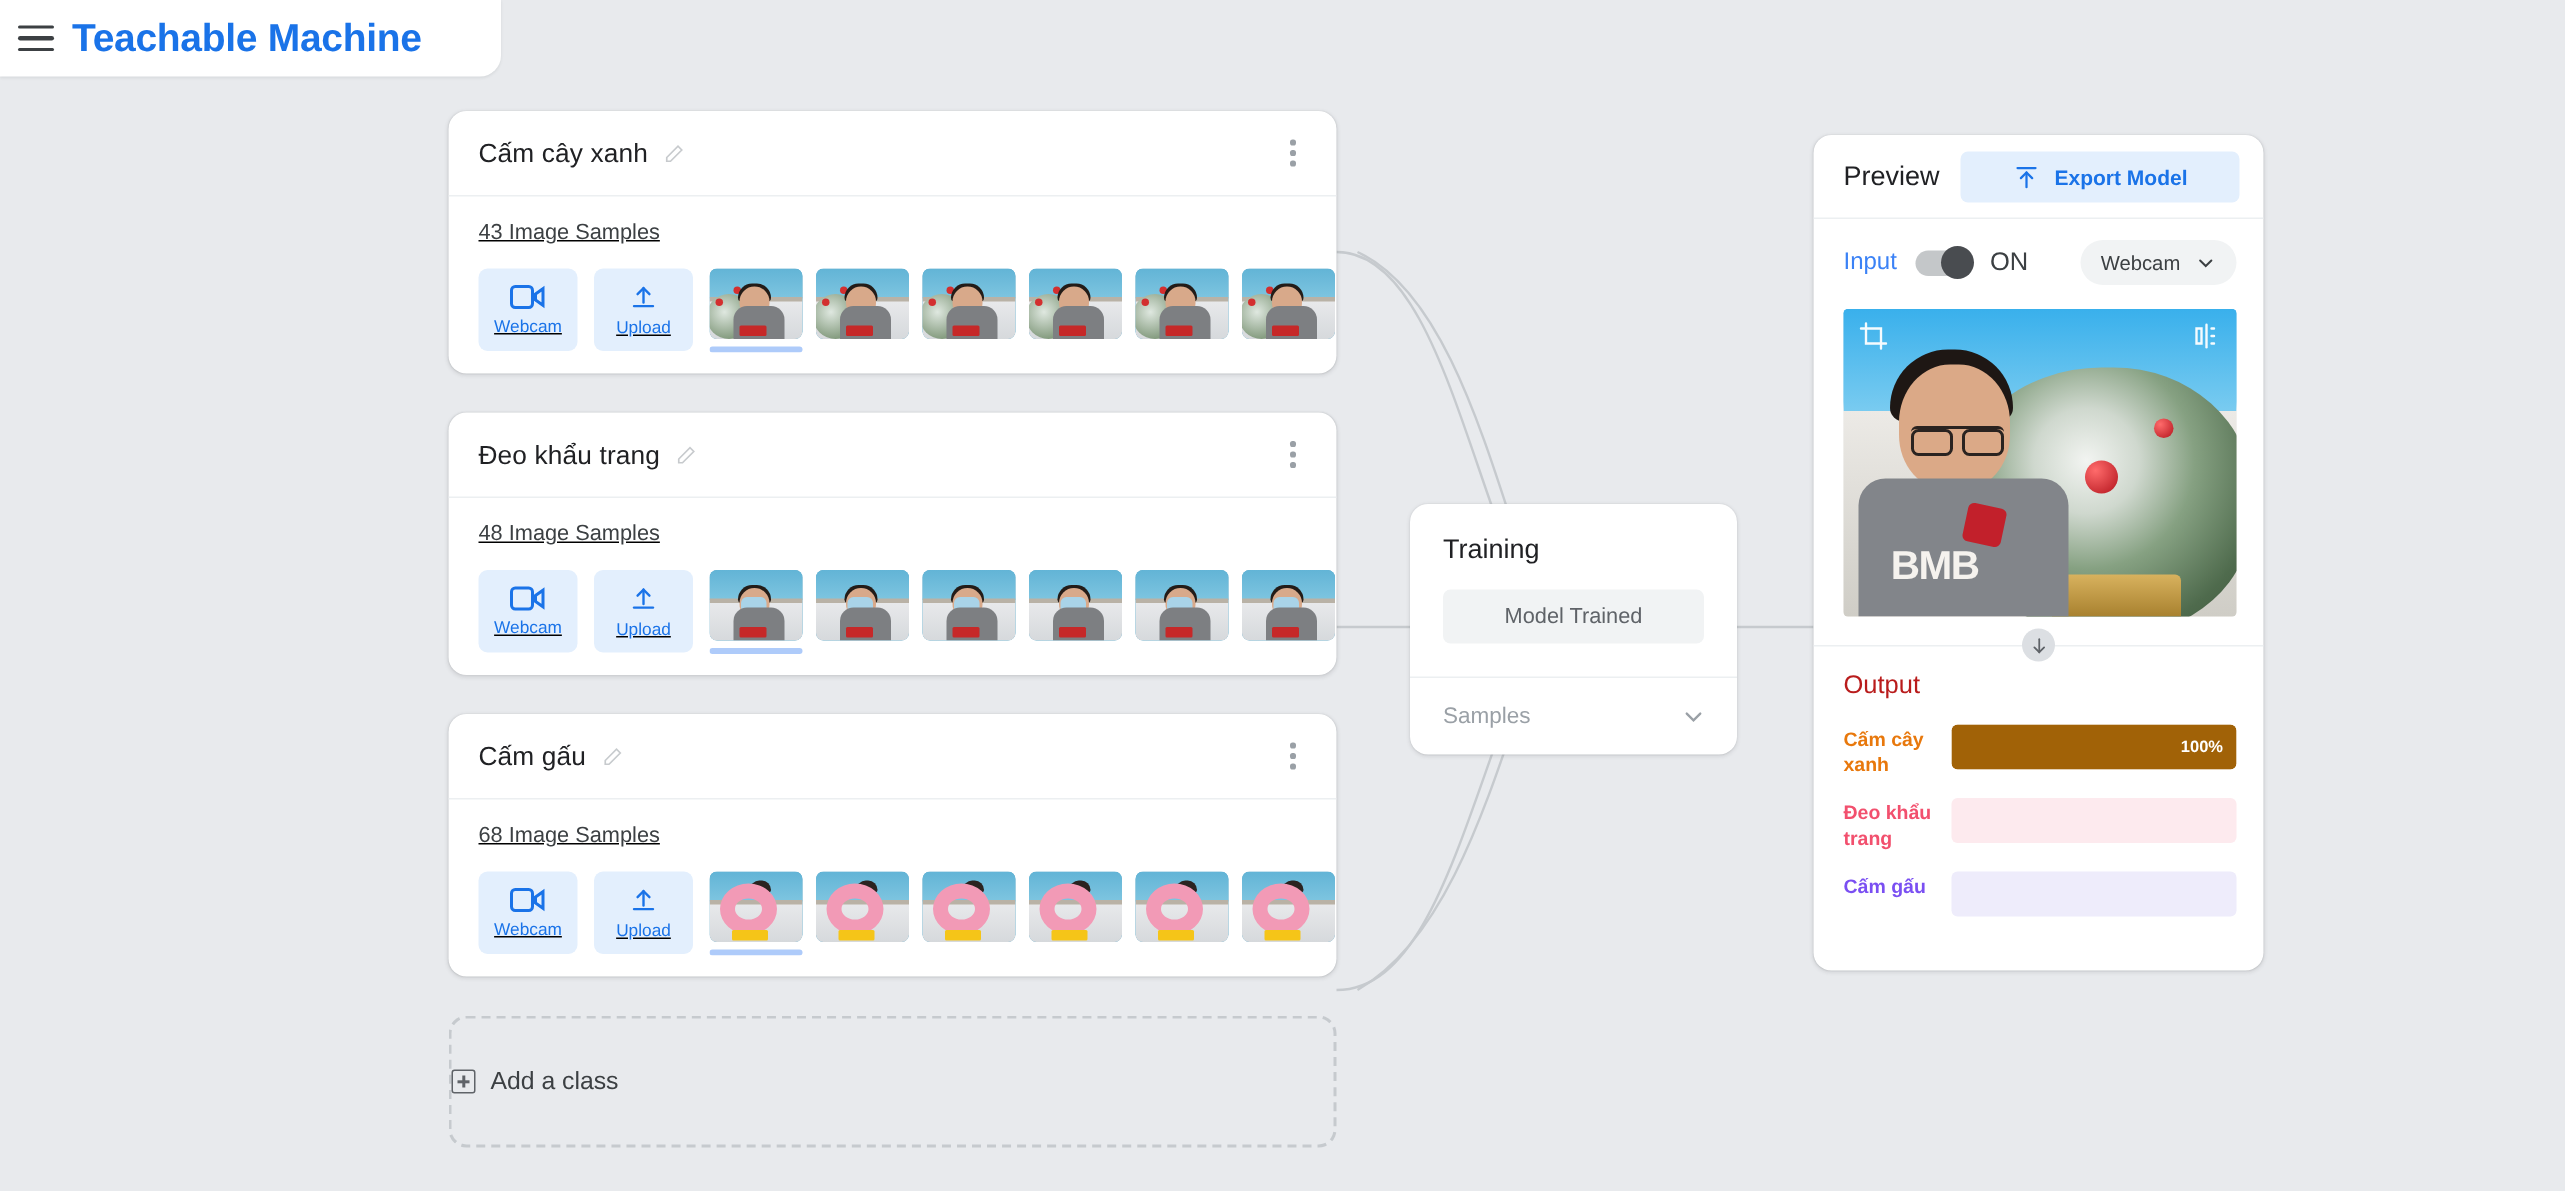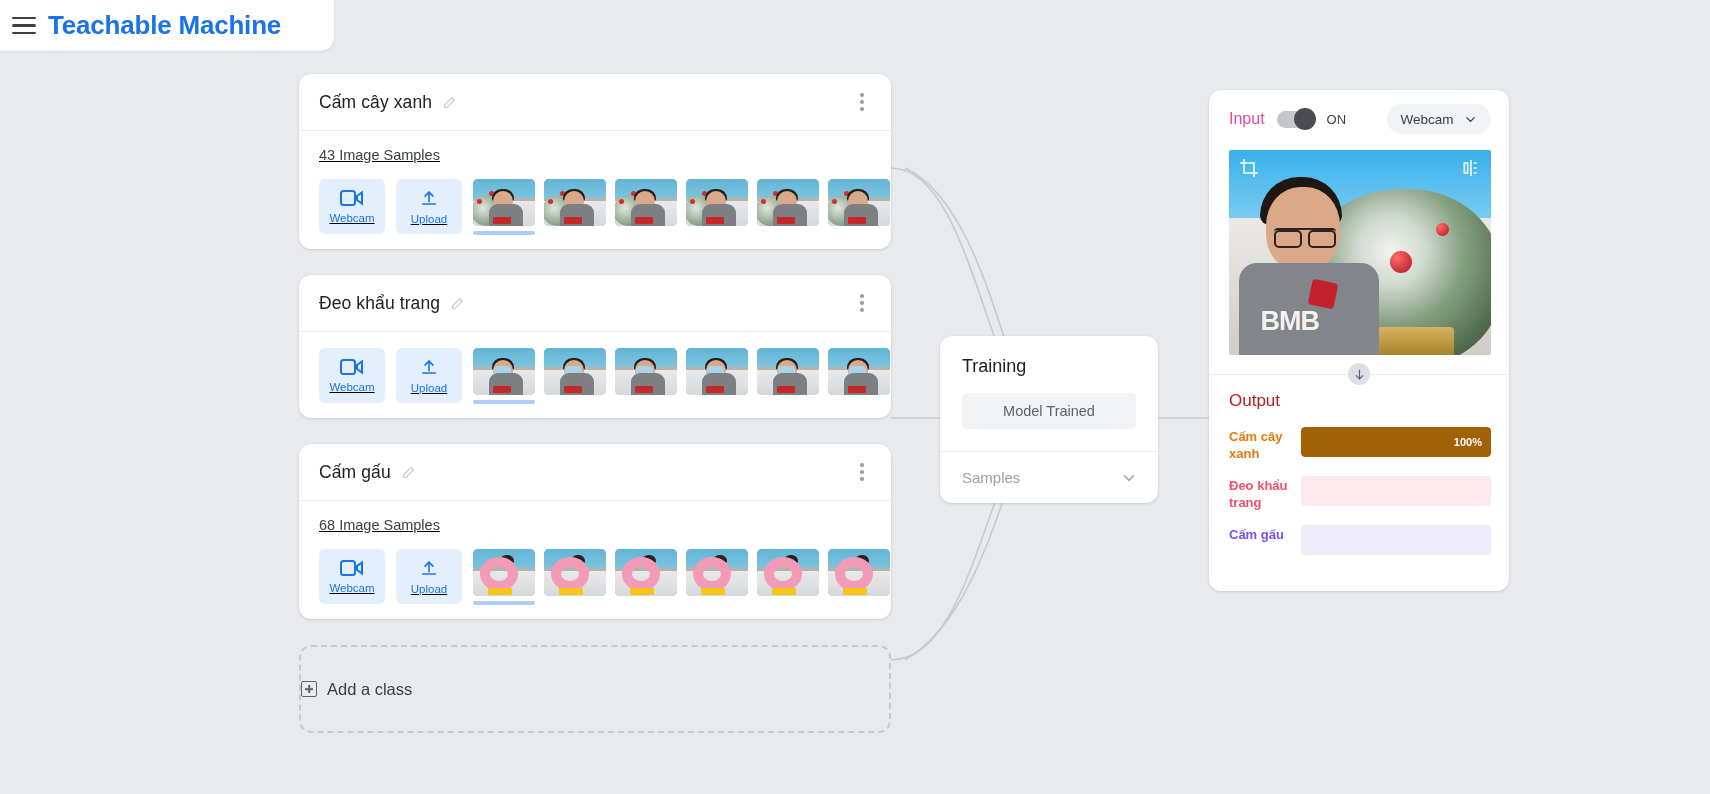--- a/index.html
+++ b/index.html
@@ -154,30 +154,30 @@
   .export-btn {
     flex: 1; height: 34px; background: #e3effd; border-radius: 5px;
     display: flex; align-items: center; justify-content: center; gap: 10px;
     cursor: pointer;
   }
   .export-btn span { font-size: 14px; color: #1a73e8; font-weight: 600; }
 
   .pv-input-row {
     display: flex; align-items: center; padding: 14px 18px 10px 20px; gap: 12px;
   }
-  .pv-input-row .ilbl { font-size: 16px; color: #ec4899; }
+  .pv-input-row .ilbl { font-size: 16px; color: #3b82f6; }
   .toggle {
     width: 38px; height: 17px; border-radius: 10px; background: #c4c7c9;
     position: relative; cursor: pointer;
   }
   .toggle .knob {
     position: absolute; right: -1px; top: -2.5px;
     width: 22px; height: 22px; border-radius: 50%; background: #494c50;
   }
-  .on-text { font-size: 13px; color: #3c4043; }
+  .on-text { font-size: 17px; color: #3c4043; }
   .select-pill {
     margin-left: auto; width: 104px; height: 30px; border-radius: 16px;
     background: #f1f3f4; display: flex; align-items: center;
     justify-content: center; gap: 9px; cursor: pointer;
   }
   .select-pill span { font-size: 13.5px; color: #3c4043; }
 
   .webcam-view {
     margin: 6px 18px 0 20px; height: 205px; border-radius: 3px;
     position: relative; overflow: hidden;
@@ -397,20 +397,21 @@
             </svg>
         </div>
         <div class="cc-spacer"></div>
         <div class="dots">
             <i></i>
             <i></i>
             <i></i>
           </div>
       </div>
       <div class="cc-body">
+        <div class="samples-label">48 Image Samples</div>
         <div class="sample-row">
           <div class="src-btn">
             <svg width="24" height="18" viewBox="0 0 24 18" fill="none" stroke="#1a73e8" stroke-width="2">
               <rect x="1" y="2" width="14" height="14" rx="2.5"></rect>
                 <path d="M17 7l5-3.5v11L17 11z"></path>
             </svg>
             <span>Webcam</span>
           </div>
           <div class="src-btn">
             <svg width="20" height="19" viewBox="0 0 24 24" fill="none" stroke="#1a73e8" stroke-width="2" stroke-linecap="round">
@@ -626,20 +627,31 @@
     </div>
     <div class="tp-adv">
       <div class="lbl">Samples</div>
       <svg width="18" height="18" viewBox="0 0 24 24" fill="none" stroke="#9aa0a6" stroke-width="2.1" stroke-linecap="round">
         <path d="M6 9l6 6 6-6"></path>
       </svg>
     </div>
   </div>
 
   <div class="preview-panel">
+    <div class="pv-head">
+      <div class="pv-title">Preview</div>
+      <div class="export-btn">
+        <svg width="18" height="18" viewBox="0 0 24 24" fill="none" stroke="#1a73e8" stroke-width="2" stroke-linecap="round">
+          <path d="M4 4h16"></path>
+            <path d="M12 21V8"></path>
+            <path d="M7 13l5-5 5 5"></path>
+        </svg>
+        <span>Export Model</span>
+      </div>
+    </div>
 
     <div class="pv-input-row">
       <div class="ilbl">Input</div>
       <div class="toggle">
           <div class="knob"></div>
         </div>
       <div class="on-text">ON</div>
       <div class="select-pill">
         <span>Webcam</span>
         <svg width="15" height="15" viewBox="0 0 24 24" fill="none" stroke="#3c4043" stroke-width="2.1" stroke-linecap="round">

